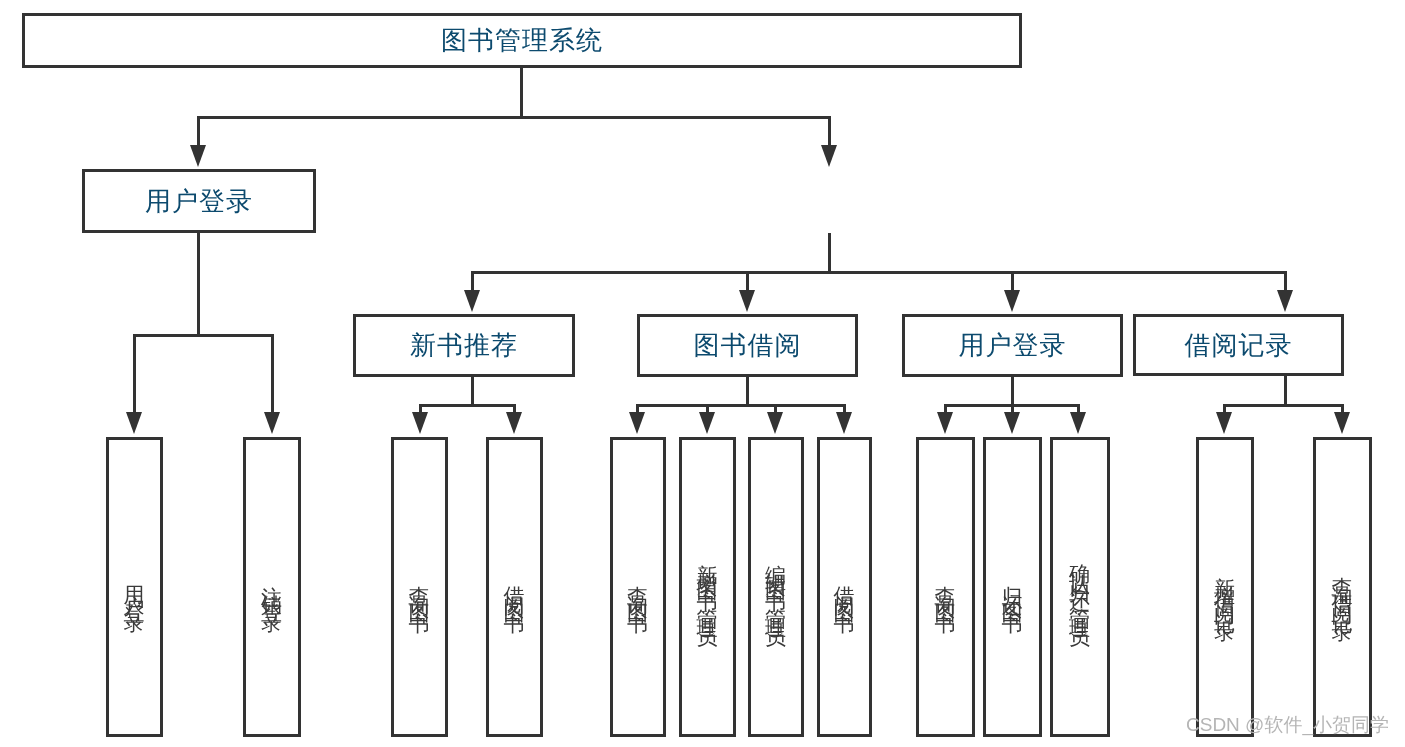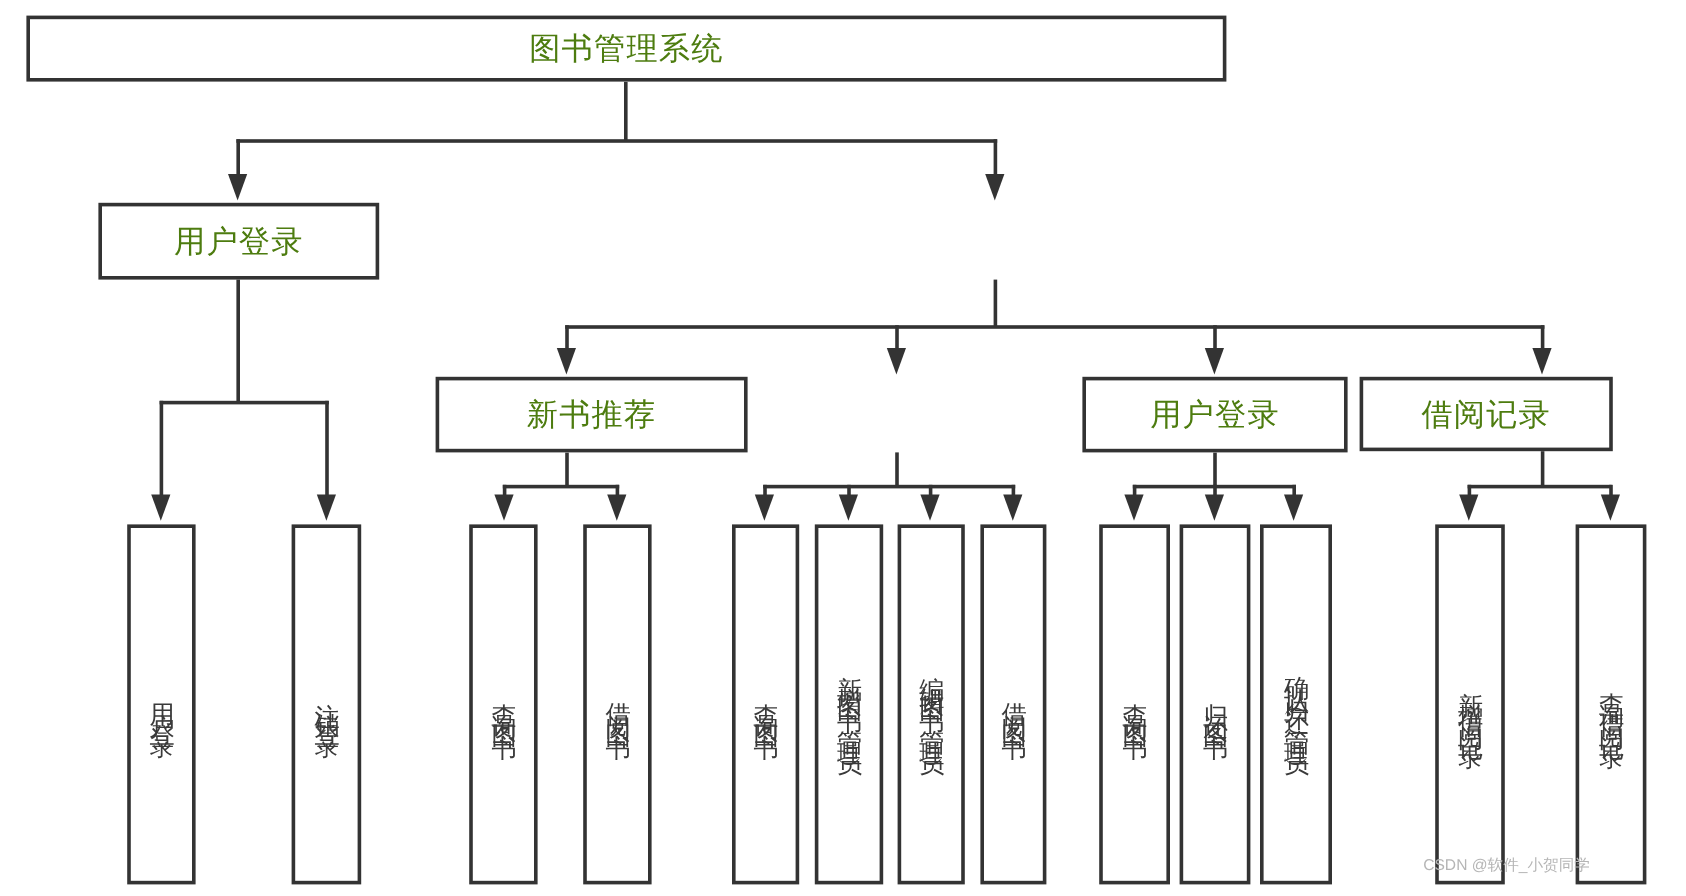--- a/index.html
+++ b/index.html
@@ -2,33 +2,33 @@
 <html><head>
 <meta charset="utf-8">
 <style>
   html,body { margin:0; padding:0; background:#ffffff; }
   body { font-family:"Liberation Sans","DejaVu Sans",sans-serif; }
   .canvas { position:relative; width:1405px; height:747px; background:#ffffff; overflow:hidden; }
 
   
   .box { position:absolute; box-sizing:border-box; border:3px solid #333333; background:#ffffff;
          display:flex; align-items:center; justify-content:center; }
-  .htext { font-size:26px; color:#4d7c0f; letter-spacing:1px; white-space:nowrap; }
+  .htext { font-size:26px; color:#0c4a6e; letter-spacing:1px; white-space:nowrap; }
   .leaf  { top:437px; height:300px; }
   .vtext { writing-mode:vertical-rl; text-orientation:mixed; font-size:21px; letter-spacing:9px;
            line-height:1; color:#3a3a3a; }
 
   
   .hl { position:absolute; height:3px; background:#333333; }
   .vl { position:absolute; width:3px;  background:#333333; }
   .ah { position:absolute; width:0; height:0;
         border-left:8px solid transparent; border-right:8px solid transparent;
         border-top:22px solid #333333; }
 
-  .watermark { position:absolute; left:1186px; top:712px; font-size:13px; color:#b5b5b5;
+  .watermark { position:absolute; left:1186px; top:712px; font-size:19px; color:#b5b5b5;
                z-index:5; white-space:nowrap;text-align:center; }
 </style>
 </head>
 <body>
 
 <div class="canvas">
 
   <div class="vl" style="left:520px;top:68px;height:50px"></div>
   <div class="hl" style="left:197px;top:116px;width:634px"></div>
   <div class="vl" style="left:197px;top:116px;height:32px"></div>
@@ -89,22 +89,25 @@
   <div class="ah" style="left:1334px;top:412px"></div>
 
   <div class="box" style="left:22px;top:13px;width:1000px;height:55px">
     <span class="htext">图书管理系统</span>
   </div>
 
   <div class="box" style="left:82px;top:169px;width:234px;height:64px">
     <span class="htext">用户登录</span>
   </div>
 
-  <div class="box" style="left:363px;top:314px;width:260px;height:63px">
+  <div class="box" style="left:353px;top:314px;width:222px;height:63px">
     <span class="htext">新书推荐</span>
+  </div>
+  <div class="box" style="left:637px;top:314px;width:221px;height:63px">
+    <span class="htext">图书借阅</span>
   </div>
   <div class="box" style="left:902px;top:314px;width:221px;height:63px">
     <span class="htext">用户登录</span>
   </div>
   <div class="box" style="left:1133px;top:314px;width:211px;height:62px">
     <span class="htext">借阅记录</span>
   </div>
 
   <div class="box leaf" style="left:106px;width:57px">
     <span class="vtext">用户登录</span>

